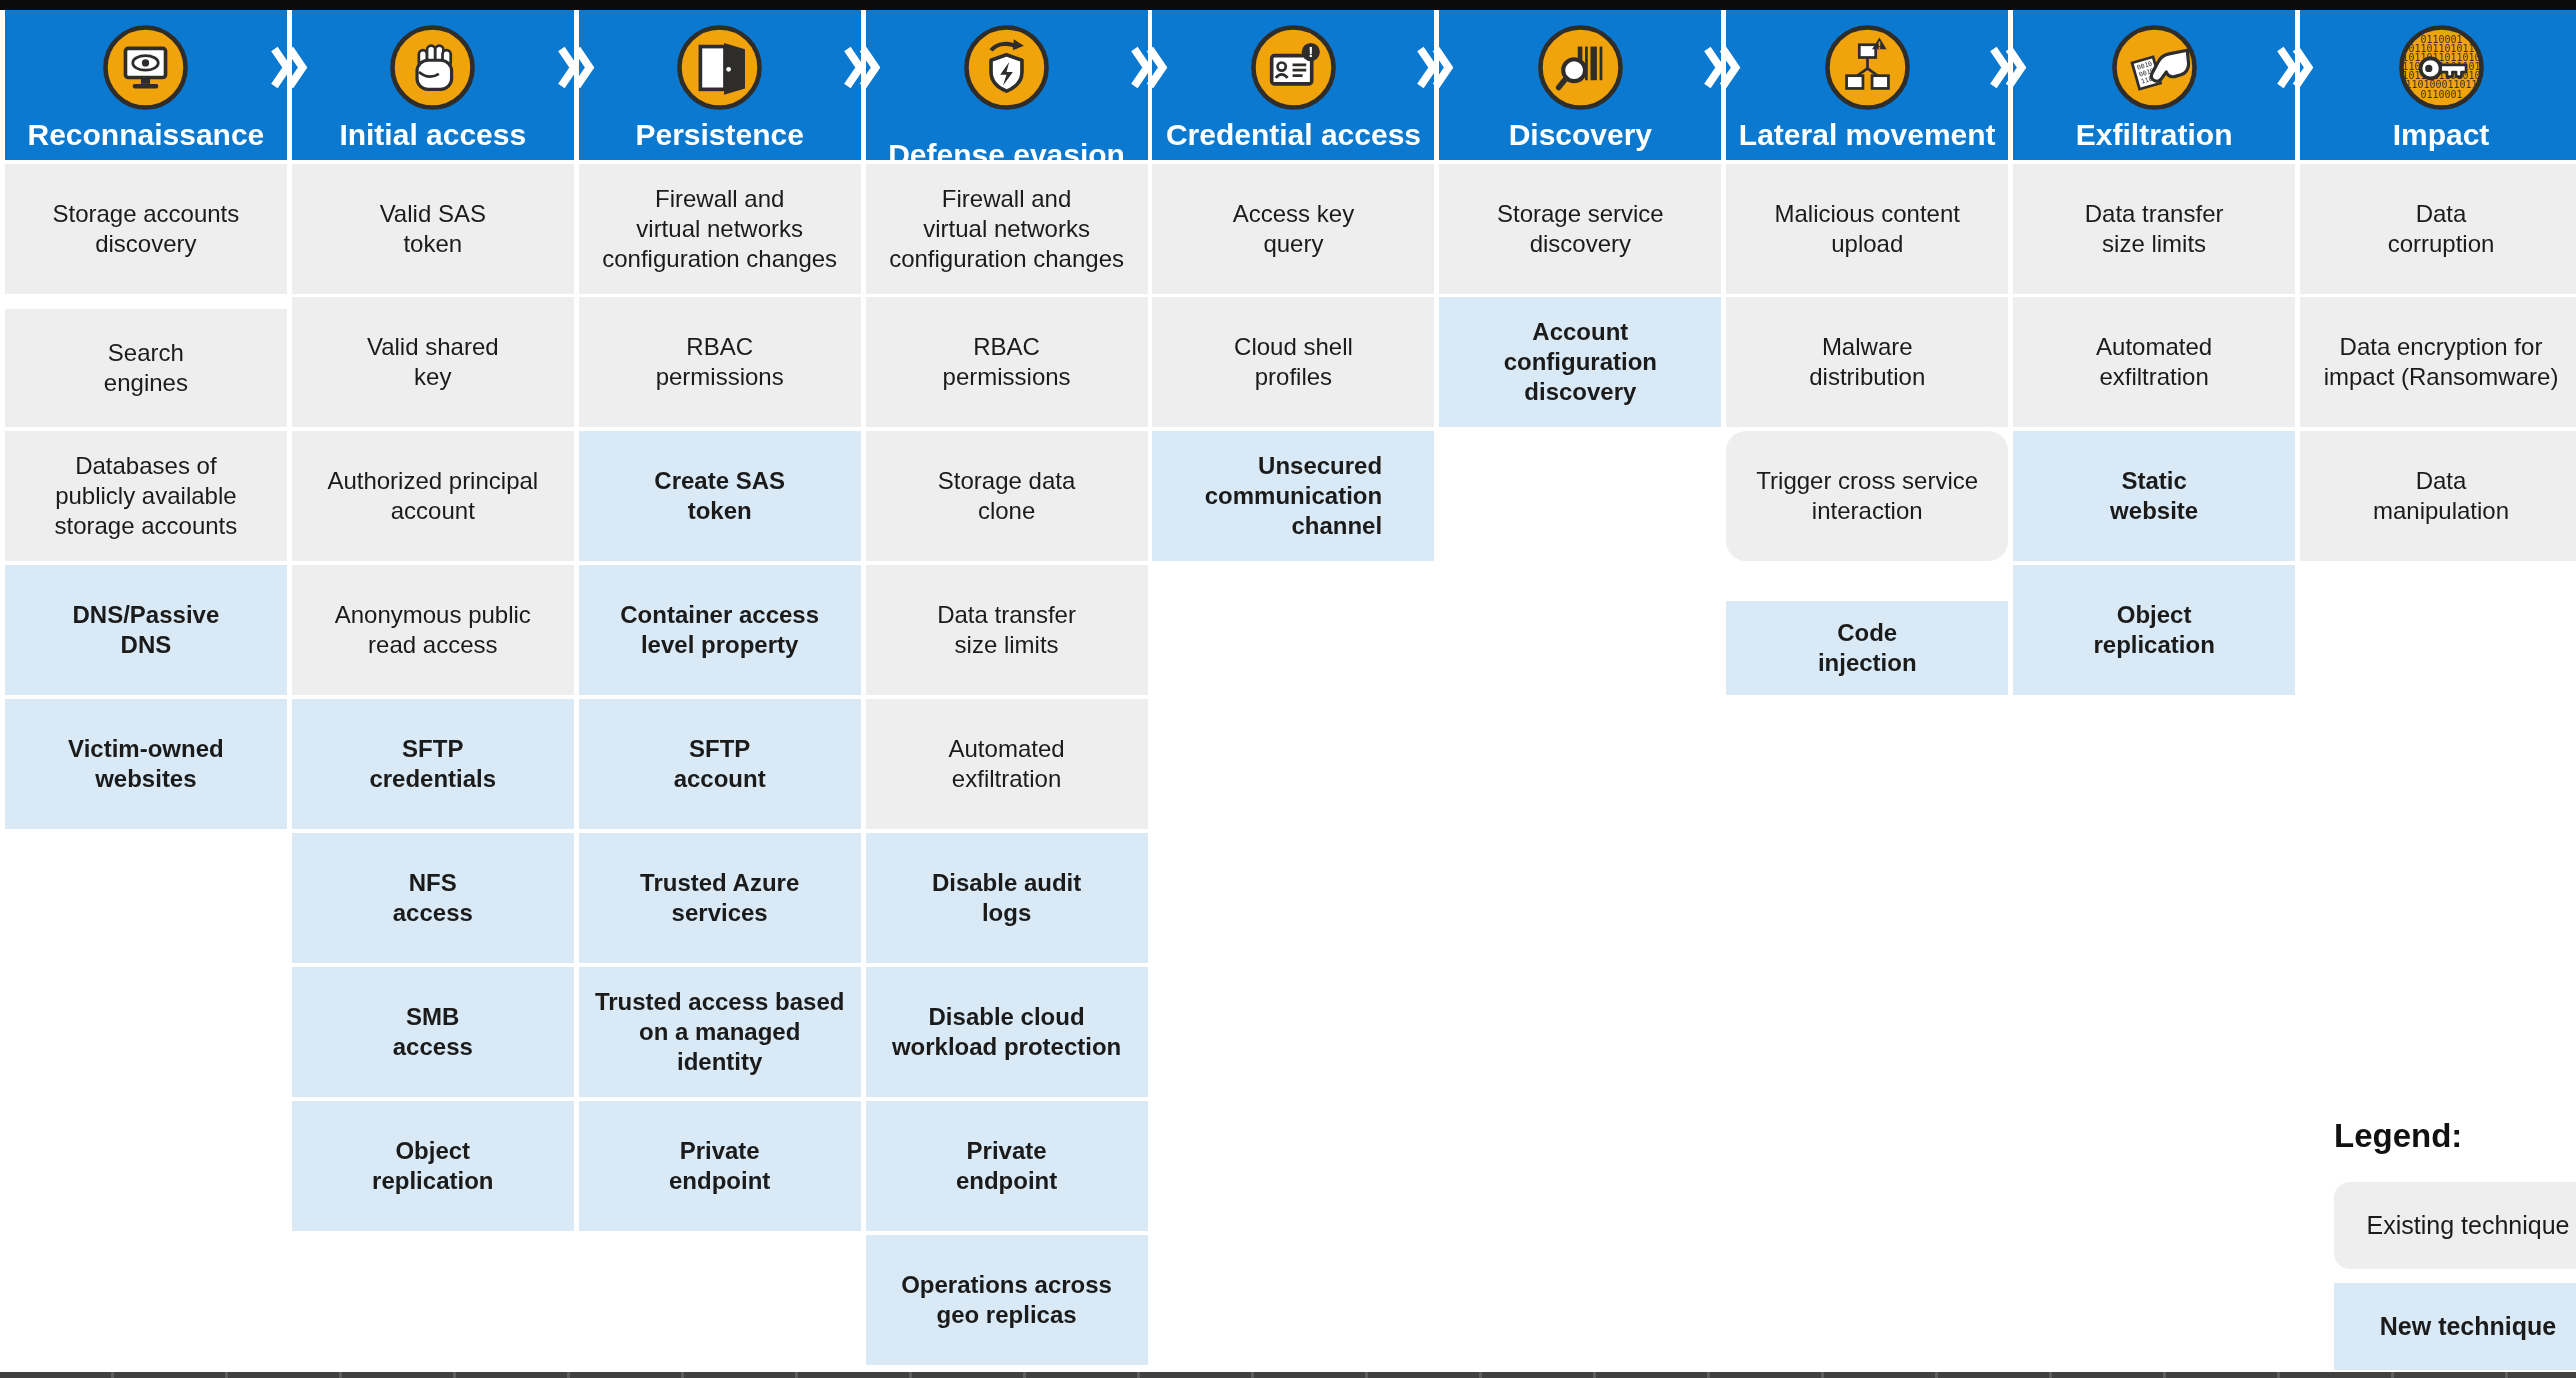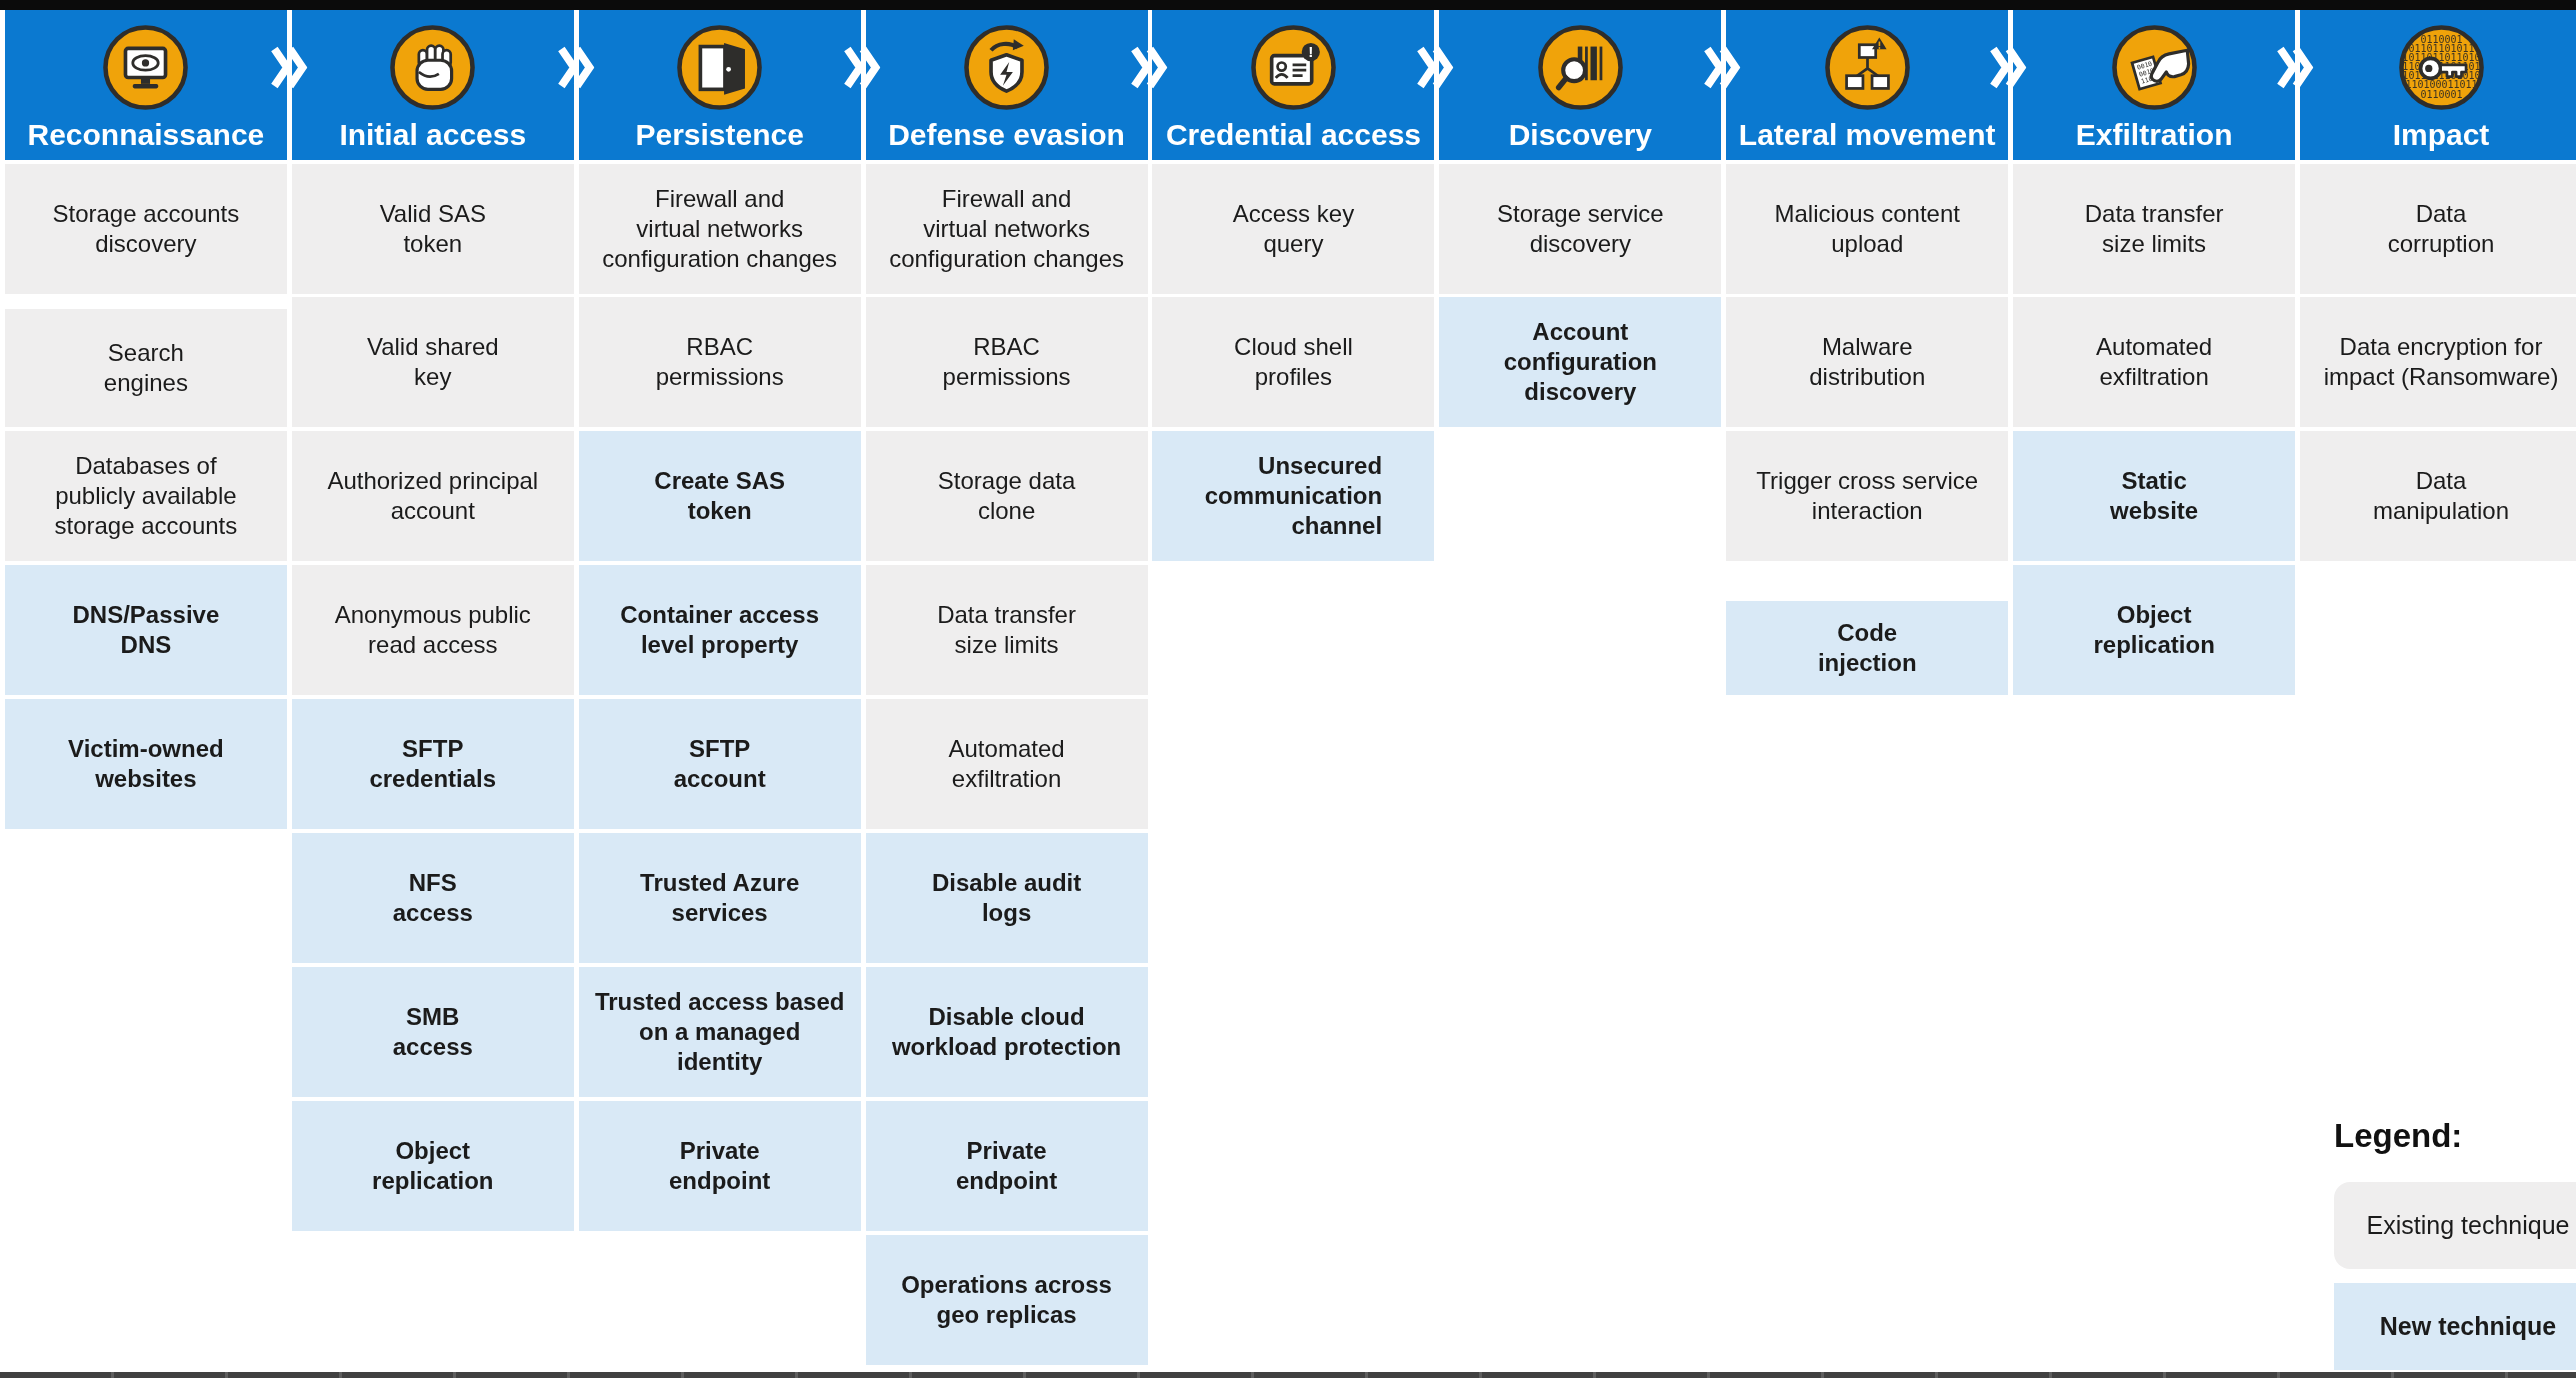--- a/index.html
+++ b/index.html
@@ -138,21 +138,21 @@
 on a managed
 identity</div>
       <div class="cell new" style="grid-area: 9 / 3;">Private
 endpoint</div>
       <div class="chevron" style="left: 857px;">
         <svg viewBox="0 0 38 46">
   <polyline points="4,4 17,23 4,42" fill="none" stroke="#FFF" stroke-width="8"></polyline>
   <polyline points="20,4 33,23 20,42" fill="none" stroke="#FFF" stroke-width="8"></polyline>
 </svg>
       </div>
-      <div class="tactic-header" style="grid-area: 1 / 4;">
+      <div class="tactic-header" style="grid-area: 1 / 4; gap: 20px;">
         <div class="tactic-icon">
           <svg viewBox="0 0 100 100">
             <circle cx="50" cy="50" r="44" fill="#F0A30A" stroke="#2E2D2B" stroke-width="5"></circle>
     <path d="M33 31 a20 17 0 0 1 29 -3" fill="none" stroke="#2E2D2B" stroke-width="4.5"></path>
     <path d="M58 19 l11 7 -12 5 z" fill="#2E2D2B"></path>
     <path d="M50 36 l17 6 v13 q0 14 -17 21 q-17 -7 -17 -21 v-13 z" fill="#FFF" stroke="#2E2D2B" stroke-width="4" stroke-linejoin="round"></path>
     <path d="M53 44 l-10 14 h7 l-4 12 11 -15 h-7 z" fill="#2E2D2B"></path>
           </svg>
         </div>
         <div class="tactic-label">Defense evasion</div>
@@ -246,21 +246,21 @@
     <rect x="62.2" y="21.5" width="1.8" height="5" fill="#F0A30A"></rect>
     <circle cx="63.1" cy="28.6" r="1" fill="#F0A30A"></circle>
           </svg>
         </div>
         <div class="tactic-label">Lateral movement</div>
       </div>
       <div class="cell existing" style="grid-area: 2 / 7;">Malicious content
 upload</div>
       <div class="cell existing" style="grid-area: 3 / 7;">Malware
 distribution</div>
-      <div class="cell existing" style="grid-area: 4 / 7;">Trigger cross service
+      <div class="cell existing" style="grid-area: 4 / 7; border-radius: 20px;">Trigger cross service
 interaction</div>
       <div class="cell new" style="grid-area: 5 / 7; margin-top: 36px;">Code
 injection</div>
       <div class="chevron" style="left: 2003px;">
         <svg viewBox="0 0 38 46">
   <polyline points="4,4 17,23 4,42" fill="none" stroke="#FFF" stroke-width="8"></polyline>
   <polyline points="20,4 33,23 20,42" fill="none" stroke="#FFF" stroke-width="8"></polyline>
 </svg>
       </div>
       <div class="tactic-header" style="grid-area: 1 / 8;">

